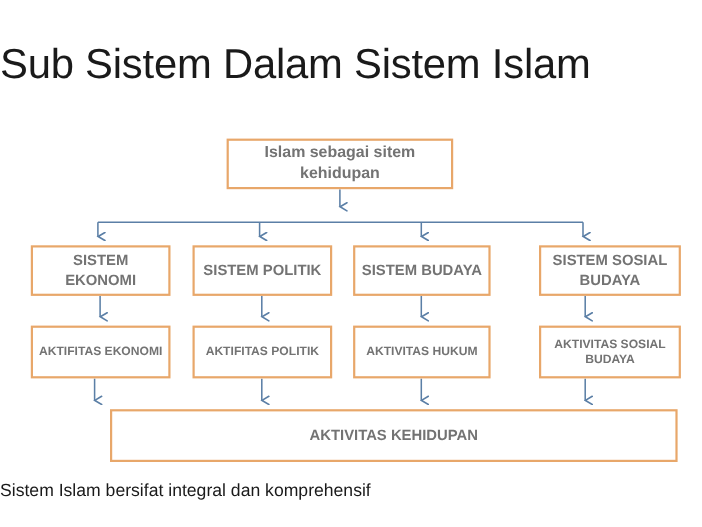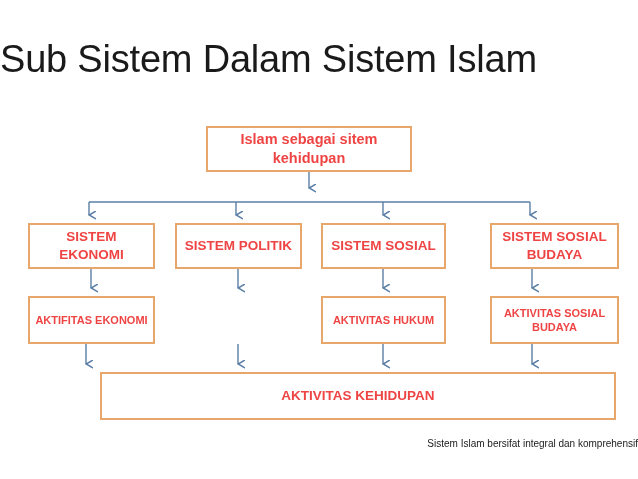--- a/index.html
+++ b/index.html
@@ -36,21 +36,21 @@
     line-height: 1.12;
     white-space: nowrap;
   }
 
   
   .node {
     position: absolute;
     box-sizing: border-box;
     border: 2px solid #E8A76A;
     background: #ffffff;
-    color: #ef4444;
+    color: #737373;
     font-weight: bold;
     display: flex;
     align-items: center;
     justify-content: center;
     text-align: center;
     line-height: 1.30;
     padding: 2px 4px;
   }
 
   .node-top {
@@ -84,22 +84,22 @@
     height: 48px;
     font-size: 13.5px;
     margin-left: 36px;
   }
 
   .caption {
     position: absolute;
     left: 0;
     top: 438px;
     width: 638px;
-    text-align: right;
-    font-size: 10px;
+    text-align: left;
+    font-size: 16px;
     color: #1a1a1a;
     font-weight: 400;
   }
 
   
   #connectors {
     position: absolute;
     left: 0; top: 0;
     width: 638px;
     height: 479px;
@@ -140,24 +140,25 @@
       <line x1="238" y1="344" x2="238" y2="364" marker-end="url(#arrowV)"></line>
       <line x1="383" y1="344" x2="383" y2="364" marker-end="url(#arrowV)"></line>
       <line x1="532" y1="344" x2="532" y2="364" marker-end="url(#arrowV)"></line>
     </g>
   </svg>
 
   <div class="node node-top">Islam sebagai sitem kehidupan</div>
 
   <div class="node node-sys col-1">SISTEM EKONOMI</div>
   <div class="node node-sys col-2">SISTEM POLITIK</div>
-  <div class="node node-sys col-3">SISTEM SOSIAL</div>
+  <div class="node node-sys col-3">SISTEM BUDAYA</div>
   <div class="node node-sys col-4">SISTEM SOSIAL BUDAYA</div>
 
   <div class="node node-akt col-1">AKTIFITAS EKONOMI</div>
+  <div class="node node-akt col-2">AKTIFITAS POLITIK</div>
   <div class="node node-akt col-3">AKTIVITAS HUKUM</div>
   <div class="node node-akt col-4">AKTIVITAS SOSIAL BUDAYA</div>
 
   <div class="node node-bottom">AKTIVITAS KEHIDUPAN</div>
 
   <div class="caption">Sistem Islam bersifat integral dan komprehensif</div>
 
 </div>
 
 </body></html>

